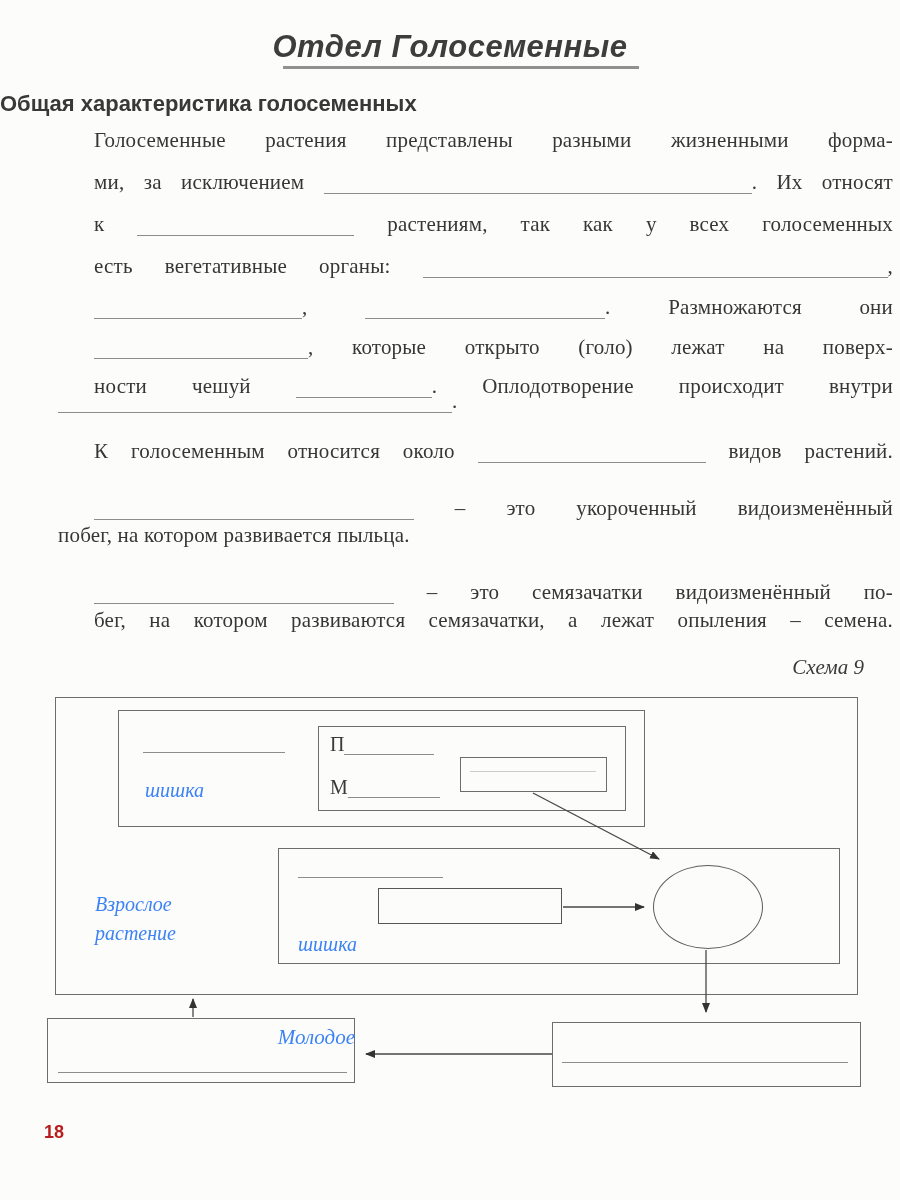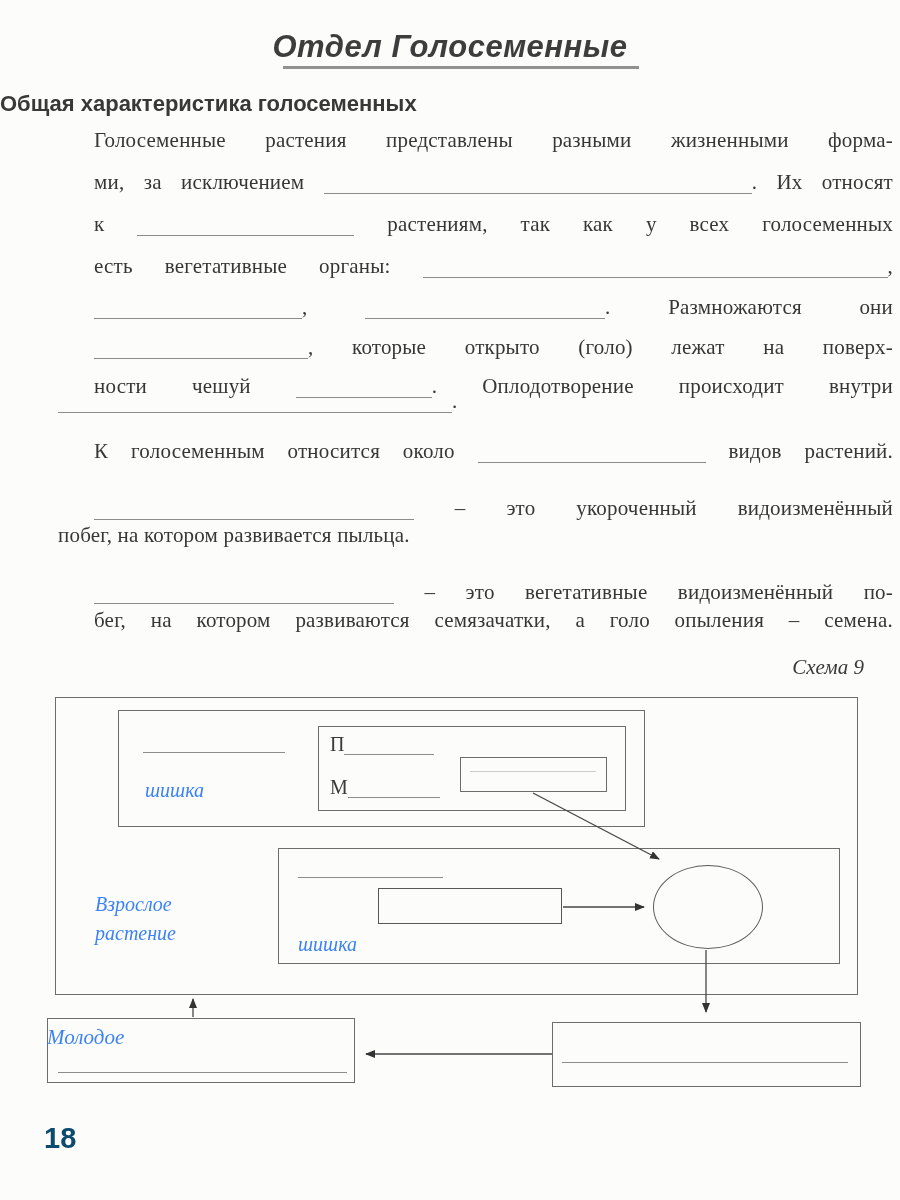--- a/index.html
+++ b/index.html
@@ -43,26 +43,26 @@
   }
   
   .box { position:absolute; border:1px solid #6d6d6d; }
   .box-dark { border-color:#575757; }
   .dline { position:absolute; height:0; border-top:1px solid #8c8c8c; }
   .dline-faint { border-top-color:#cccccc; }
   .dlabel { position:absolute; font-size:20px; color:#3b82f6; line-height:29px;font-style:italic; }
   .pm-line { position:absolute; font-size:20px; color:#3a3a3a; }
   .pm-line .blank { height:16px; vertical-align:-4px; }
   .ellipse { position:absolute; border:1px solid #5c5c5c; border-radius:50%; }
-  .center-label { text-align:left; }
+  .center-label { text-align:right; }
   .arrows { position:absolute; left:0; top:0; pointer-events:none; }
   .pagenum {
     position:absolute; left:44px; top:1122px;
     font-family:"Liberation Sans", sans-serif;
-    font-weight:bold; font-size:29px; color:#0c4a6e;
+    font-weight:bold; font-size:18px; color:#b91c1c;
   }
 </style>
 </head>
 <body>
 
 <div class="page">
 
   <div class="title">Отдел Голосеменные</div>
   <div class="title-rule"></div>
   <div class="subtitle">Общая характеристика голосеменных</div>
@@ -74,22 +74,22 @@
   <div class="line just" style="top:294px"><span class="blank" style="width:208px"></span><span>,</span> <span class="blank" style="width:240px"></span><span>. Размножаются они</span></div>
   <div class="line just" style="top:334px"><span class="blank" style="width:214px"></span><span>,</span> <span>которые открыто (голо) лежат на поверх-</span></div>
   <div class="line just" style="top:373px"><span>ности чешуй</span> <span class="blank" style="width:136px"></span><span>. Оплодотворение происходит внутри</span></div>
   <div class="line" style="top:388px"><span class="blank" style="width:394px"></span><span>.</span></div>
 
   <div class="line just" style="top:438px"><span>К голосеменным относится около</span> <span class="blank" style="width:228px"></span> <span>видов растений.</span></div>
 
   <div class="line just" style="top:495px"><span class="blank" style="width:320px"></span> <span>– это укороченный видоизменённый</span></div>
   <div class="line" style="top:522px"><span>побег, на котором развивается пыльца.</span></div>
 
-  <div class="line just" style="top:579px"><span class="blank" style="width:300px"></span> <span>– это вегетативные видоизменённый по-</span></div>
-  <div class="line just" style="top:607px"><span>бег, на котором развиваются семязачатки, а голо опыления – семена.</span></div>
+  <div class="line just" style="top:579px"><span class="blank" style="width:300px"></span> <span>– это семязачатки видоизменённый по-</span></div>
+  <div class="line just" style="top:607px"><span>бег, на котором развиваются семязачатки, а лежат опыления – семена.</span></div>
 
   <div class="caption">Схема 9</div>
 
   <div class="box" style="left:55px; top:697px; width:803px; height:298px"></div>
 
   <div class="box" style="left:118px; top:710px; width:527px; height:117px"></div>
   <div class="dline" style="left:143px; top:752px; width:142px"></div>
   <div class="dlabel" style="left:145px; top:776px">шишка</div>
 
   <div class="box" style="left:318px; top:726px; width:308px; height:85px"></div>

